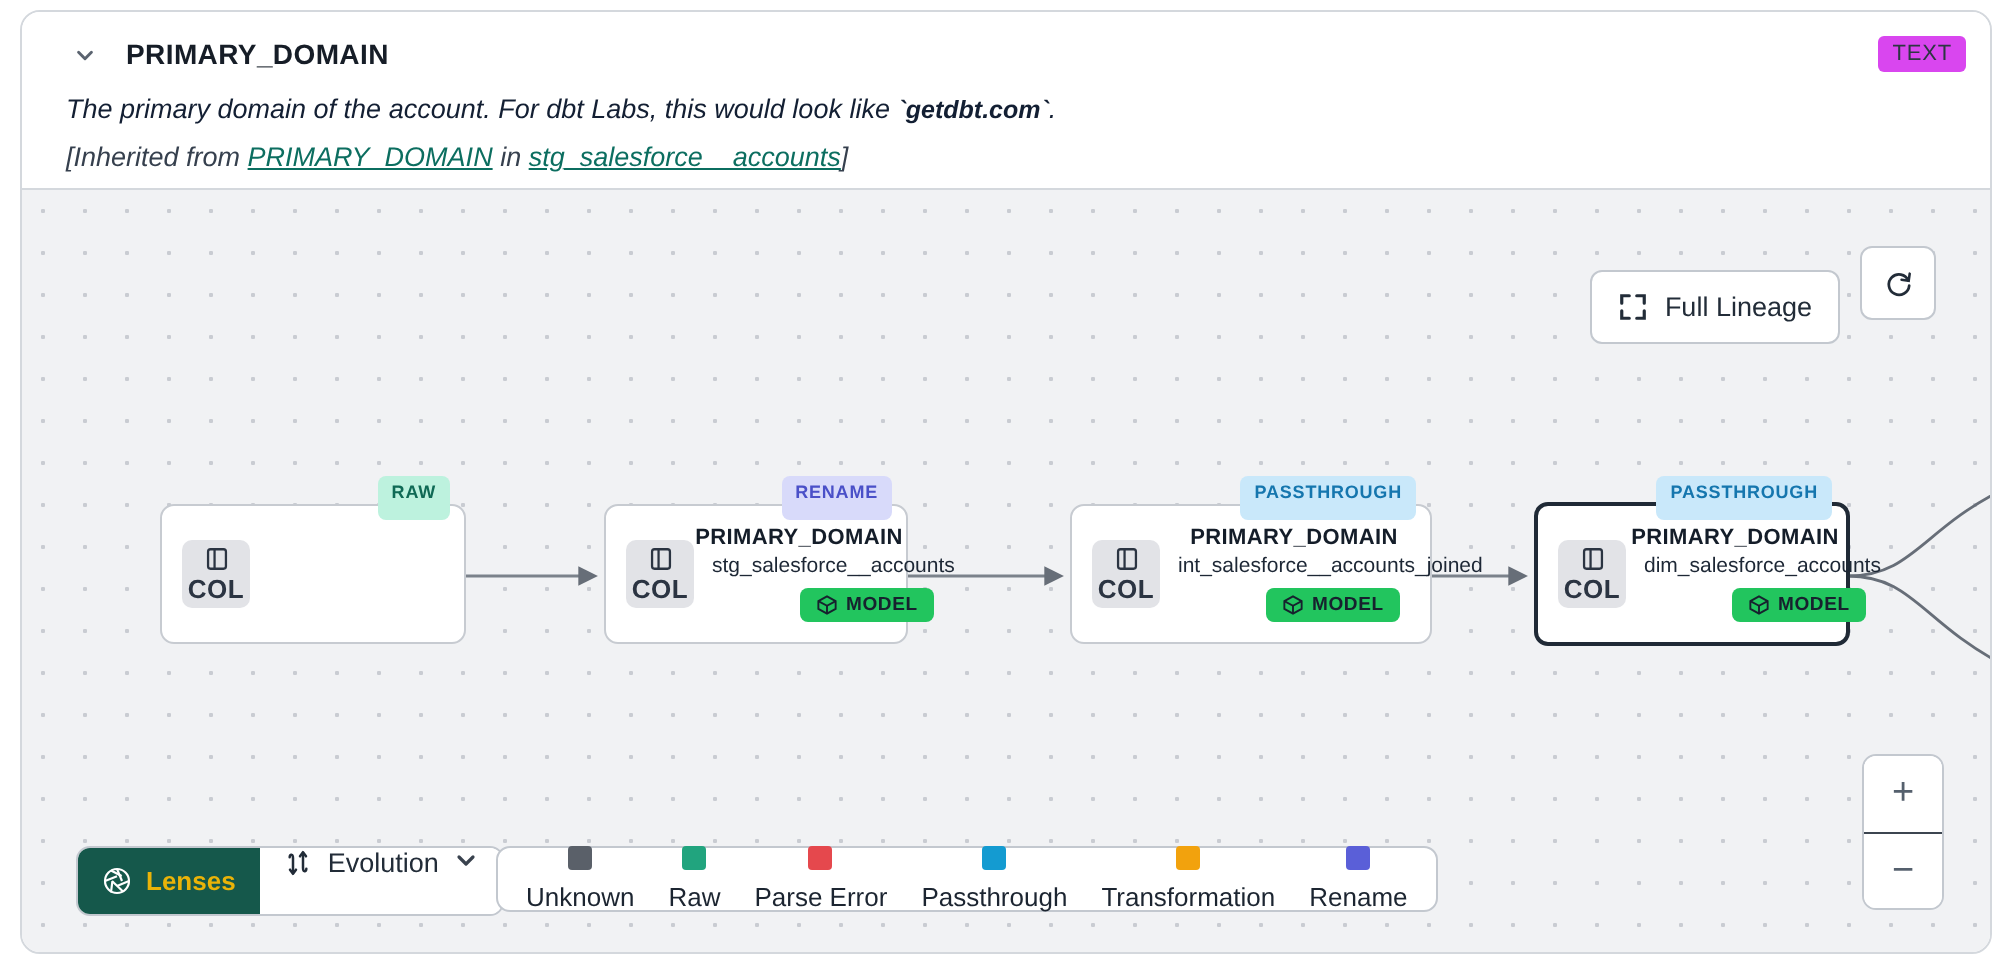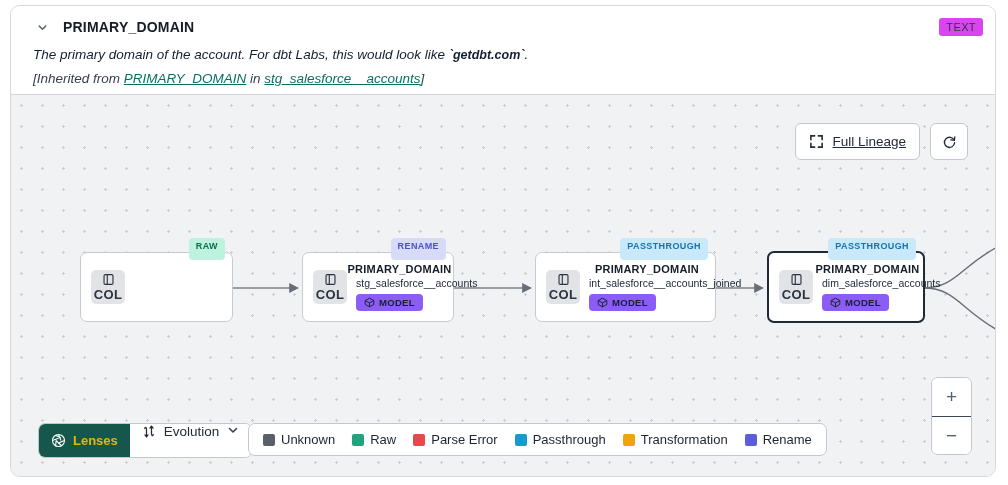--- a/index.html
+++ b/index.html
@@ -16,51 +16,51 @@
   .desc{margin-top:7px;font-style:italic;font-size:13.5px;color:#131f33;line-height:1.45;}
   .desc code{font-family:Liberation Sans, sans-serif;font-weight:700;font-style:italic;font-size:12.5px;}
   .inherited{margin-top:5px;font-style:italic;font-size:13.5px;color:#36404e;line-height:1.4;}
   .inherited a{color:#0c6e60;text-decoration:underline;cursor:pointer;}
   
   .canvas{position:absolute;left:0;top:88px;width:984px;height:383px;background:#f1f2f4;
     background-image:radial-gradient(#c9ccd2 1px, transparent 1.2px);background-size:21px 21px;
     border-top:1px solid #d4d8dd;}
   .btn{display:inline-flex;align-items:center;gap:8px;background:#fff;border:1px solid #c3c8cf;
     border-radius:6px;color:#222c38;font-size:13.5px;font-weight:500;cursor:pointer;box-sizing:border-box;}
-  .full-lineage{position:absolute;right:75px;top:28px;height:37px;padding:0 13px;text-decoration:underline;}
+  .full-lineage{position:absolute;right:75px;top:40px;height:37px;padding:0 13px;}
   .refresh{position:absolute;right:27px;top:28px;width:38px;height:37px;justify-content:center;gap:0;}
   
   .node{position:absolute;top:157px;height:70px;background:#fff;border:1px solid #c7cbd1;
     border-radius:7px;box-sizing:border-box;display:flex;align-items:center;gap:9px;padding:0 10px;cursor:pointer;}
   .node.selected{border:2px solid #202a36;}
   .node-badge{position:absolute;top:-15px;right:7px;font-size:9px;font-weight:700;letter-spacing:.4px;
     padding:3px 7px 9px 7px;border-radius:4px;z-index:0;}
   .node-badge.raw{background:#bdf2de;color:#0f6a55;}
   .node-badge.rename{background:#d8dafa;color:#4a50c8;}
   .node-badge.passthrough{background:#c9e8fa;color:#1576ae;}
   .node-inner{position:relative;z-index:1;display:flex;align-items:center;gap:9px;background:transparent;width:100%;}
   .col-box{width:34px;height:34px;background:#e2e3e7;border-radius:5px;display:flex;flex-direction:column;
     align-items:center;justify-content:center;color:#2b3442;flex:0 0 auto;}
   .col-box .col-txt{font-size:13px;font-weight:700;letter-spacing:.3px;margin-top:1px;}
   .node-body{display:flex;flex-direction:column;align-items:flex-start;min-width:0;width:100%;}
   .node-title{font-size:11px;font-weight:700;color:#141d29;letter-spacing:.2px;white-space:nowrap;align-self:center;}
   .node-sub{font-size:10.5px;color:#1d2735;margin-top:2px;white-space:nowrap;}
   .chip{display:inline-flex;align-items:center;gap:4px;margin-top:5px;font-size:9.5px;font-weight:700;
     letter-spacing:.3px;color:#17212e;padding:3px 8px;border-radius:4px;}
   .chip.source{background:#cdf3e3;}
-  .chip.model{background:#8b5cf6;}
+  .chip.model{background:#22c55e;margin-left:44px;}
   
   .lens-pill{position:absolute;left:27px;top:328px;height:33px;display:flex;border:1px solid #c3c8cf;
     border-radius:7px;overflow:hidden;background:#fff;}
   .lens-left{display:flex;align-items:center;gap:7px;background:#15584b;color:#eab308;padding:0 12px;
     font-size:13px;font-weight:600;cursor:pointer;}
   .lens-right{display:flex;align-items:flex-start;gap:8px;padding:0 12px;font-size:13.5px;color:#222c38;cursor:pointer;background:#fff;}
   .legend{position:absolute;left:237px;top:328px;height:33px;display:flex;align-items:center;gap:17px;
     background:#fff;border:1px solid #c3c8cf;border-radius:7px;padding:0 14px;box-sizing:border-box;}
-  .legend-item{display:flex;align-items:center;gap:6px;font-size:13px;color:#1c2531;}
+  .legend-item{display:flex;align-items:center;gap:6px;font-size:13px;color:#1c2531;flex-direction:column;}
   .swatch{width:12px;height:12px;border-radius:2px;flex:0 0 auto;}
   .zoom-ctl{position:absolute;left:920px;top:282px;width:39px;background:#fff;border:1px solid #c3c8cf;
     border-radius:7px;overflow:hidden;display:flex;flex-direction:column;}
   .zoom-btn{height:38px;display:flex;align-items:center;justify-content:center;font-size:19px;color:#55606d;
     background:#fff;border:none;cursor:pointer;}
   .zoom-btn + .zoom-btn{border-top:1px solid #3c4550;}
   .edges{position:absolute;left:0;top:0;width:100%;height:100%;pointer-events:none;}
   svg{display:block;}
 </style>
 </head>

